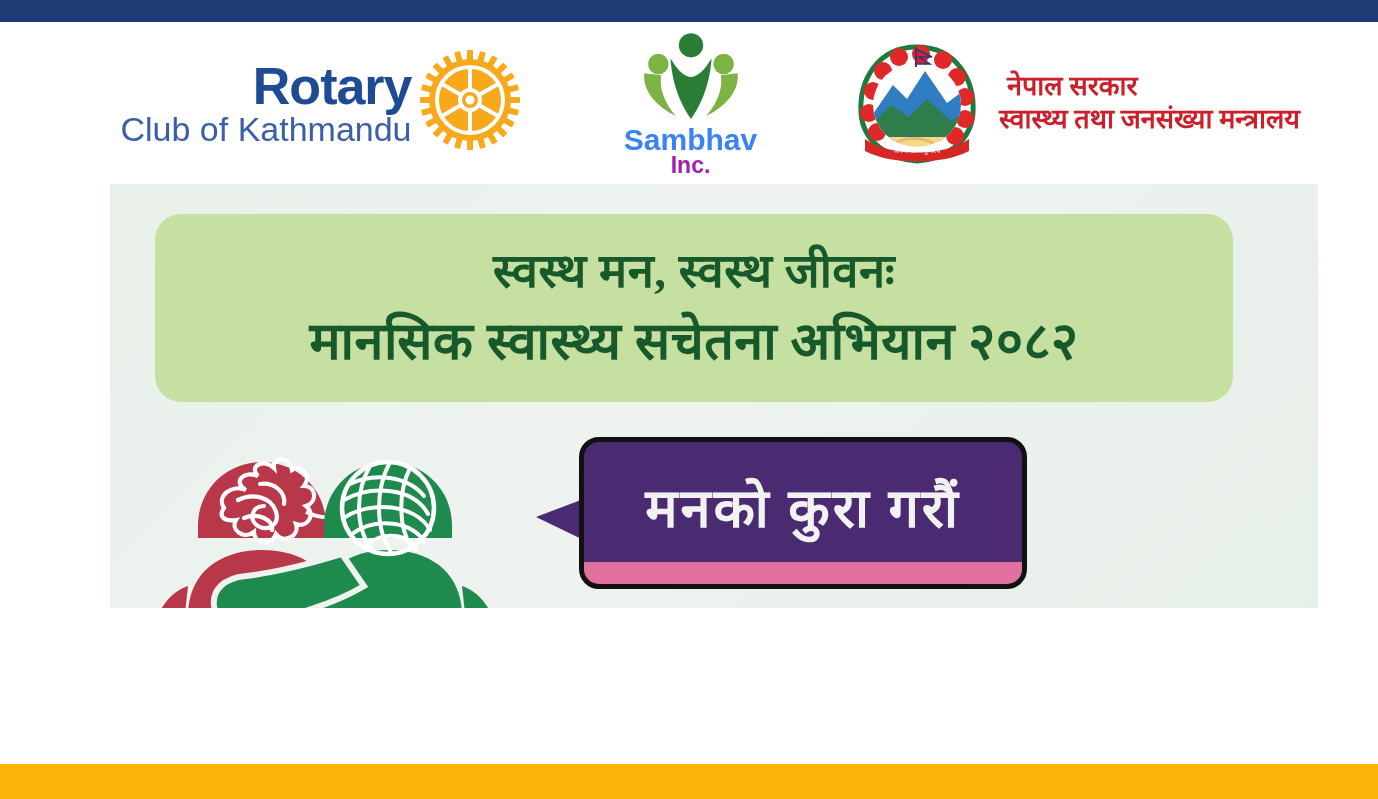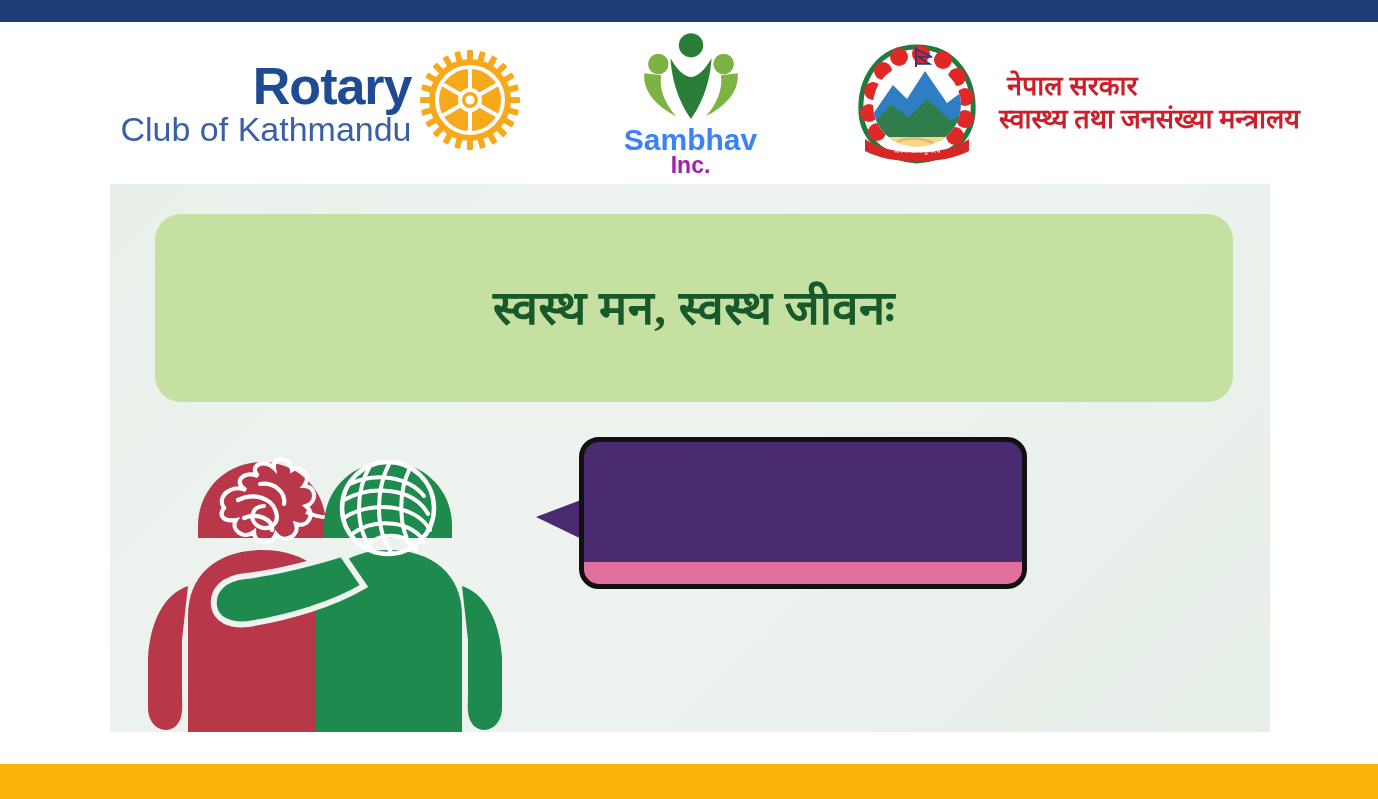--- a/index.html
+++ b/index.html
@@ -72,23 +72,24 @@
   .gov-line{
     font-family:"Liberation Serif", serif;
     font-weight:bold;color:#cc1f2a;white-space:nowrap;
   }
   .gov-l1{font-size:27px;line-height:1.22;margin-left:8px;}
   .gov-l2{font-size:27px;line-height:1.22;}
   .gov-l3{font-size:26px;line-height:1.22;}
 
   
   .slide{
-    position:absolute;left:110px;top:184px;width:1160px;height:548px;
+    position:absolute;left:110px;top:184px;width:1160px;height:424px;
     background:linear-gradient(135deg,#e9f0ea 0%,#eef3ef 45%,#e7efe9 100%);
     overflow:hidden;
+    padding-left:48px;
   }
 
   
   .title-banner{
     position:absolute;left:45px;top:30px;width:1078px;height:188px;
     background:#c5e0a0;border-radius:26px;
     display:flex;flex-direction:column;align-items:center;justify-content:center;
   }
   .title-l1{
     font-family:"Liberation Serif", serif;
@@ -248,20 +249,21 @@
       </div>
     </div>
 
   </div>
 </div>
 
 <div class="slide">
 
   <div class="title-banner">
     <div class="title-l1">स्वस्थ मन, स्वस्थ जीवनः</div>
+    <div class="title-l2">मानसिक स्वास्थ्य सचेतना अभियान २०८२</div>
   </div>
 
   <svg class="people" viewBox="0 0 430 338">
 
     <g>
       <path d="M78 100 C78 62 108 36 142 36 C176 36 206 62 206 100 L206 112 L78 112 Z" fill="#b8384a"></path>
 
       <path d="M68 190 C68 148 98 124 142 124 C186 124 216 148 216 190 L216 338 L68 338 Z" fill="#b8384a"></path>
 
       <path d="M68 160 C44 168 30 196 28 232 L28 282 C28 300 44 310 56 300 C64 292 62 280 62 268 L62 214 Z" fill="#b8384a"></path>
@@ -303,18 +305,19 @@
           <path d="M290 42 C278 66 278 102 292 122"></path>
         </g>
       </g>
     </g>
   </svg>
 
   <div class="bubble-wrap">
     <div class="bubble-tail"></div>
     <div class="bubble">
       <div class="bubble-pink"></div>
+      <div class="bubble-text">मनको कुरा गरौं</div>
     </div>
   </div>
 
 </div>
 
 <div class="bottom-bar"></div>
 
 </body></html>

